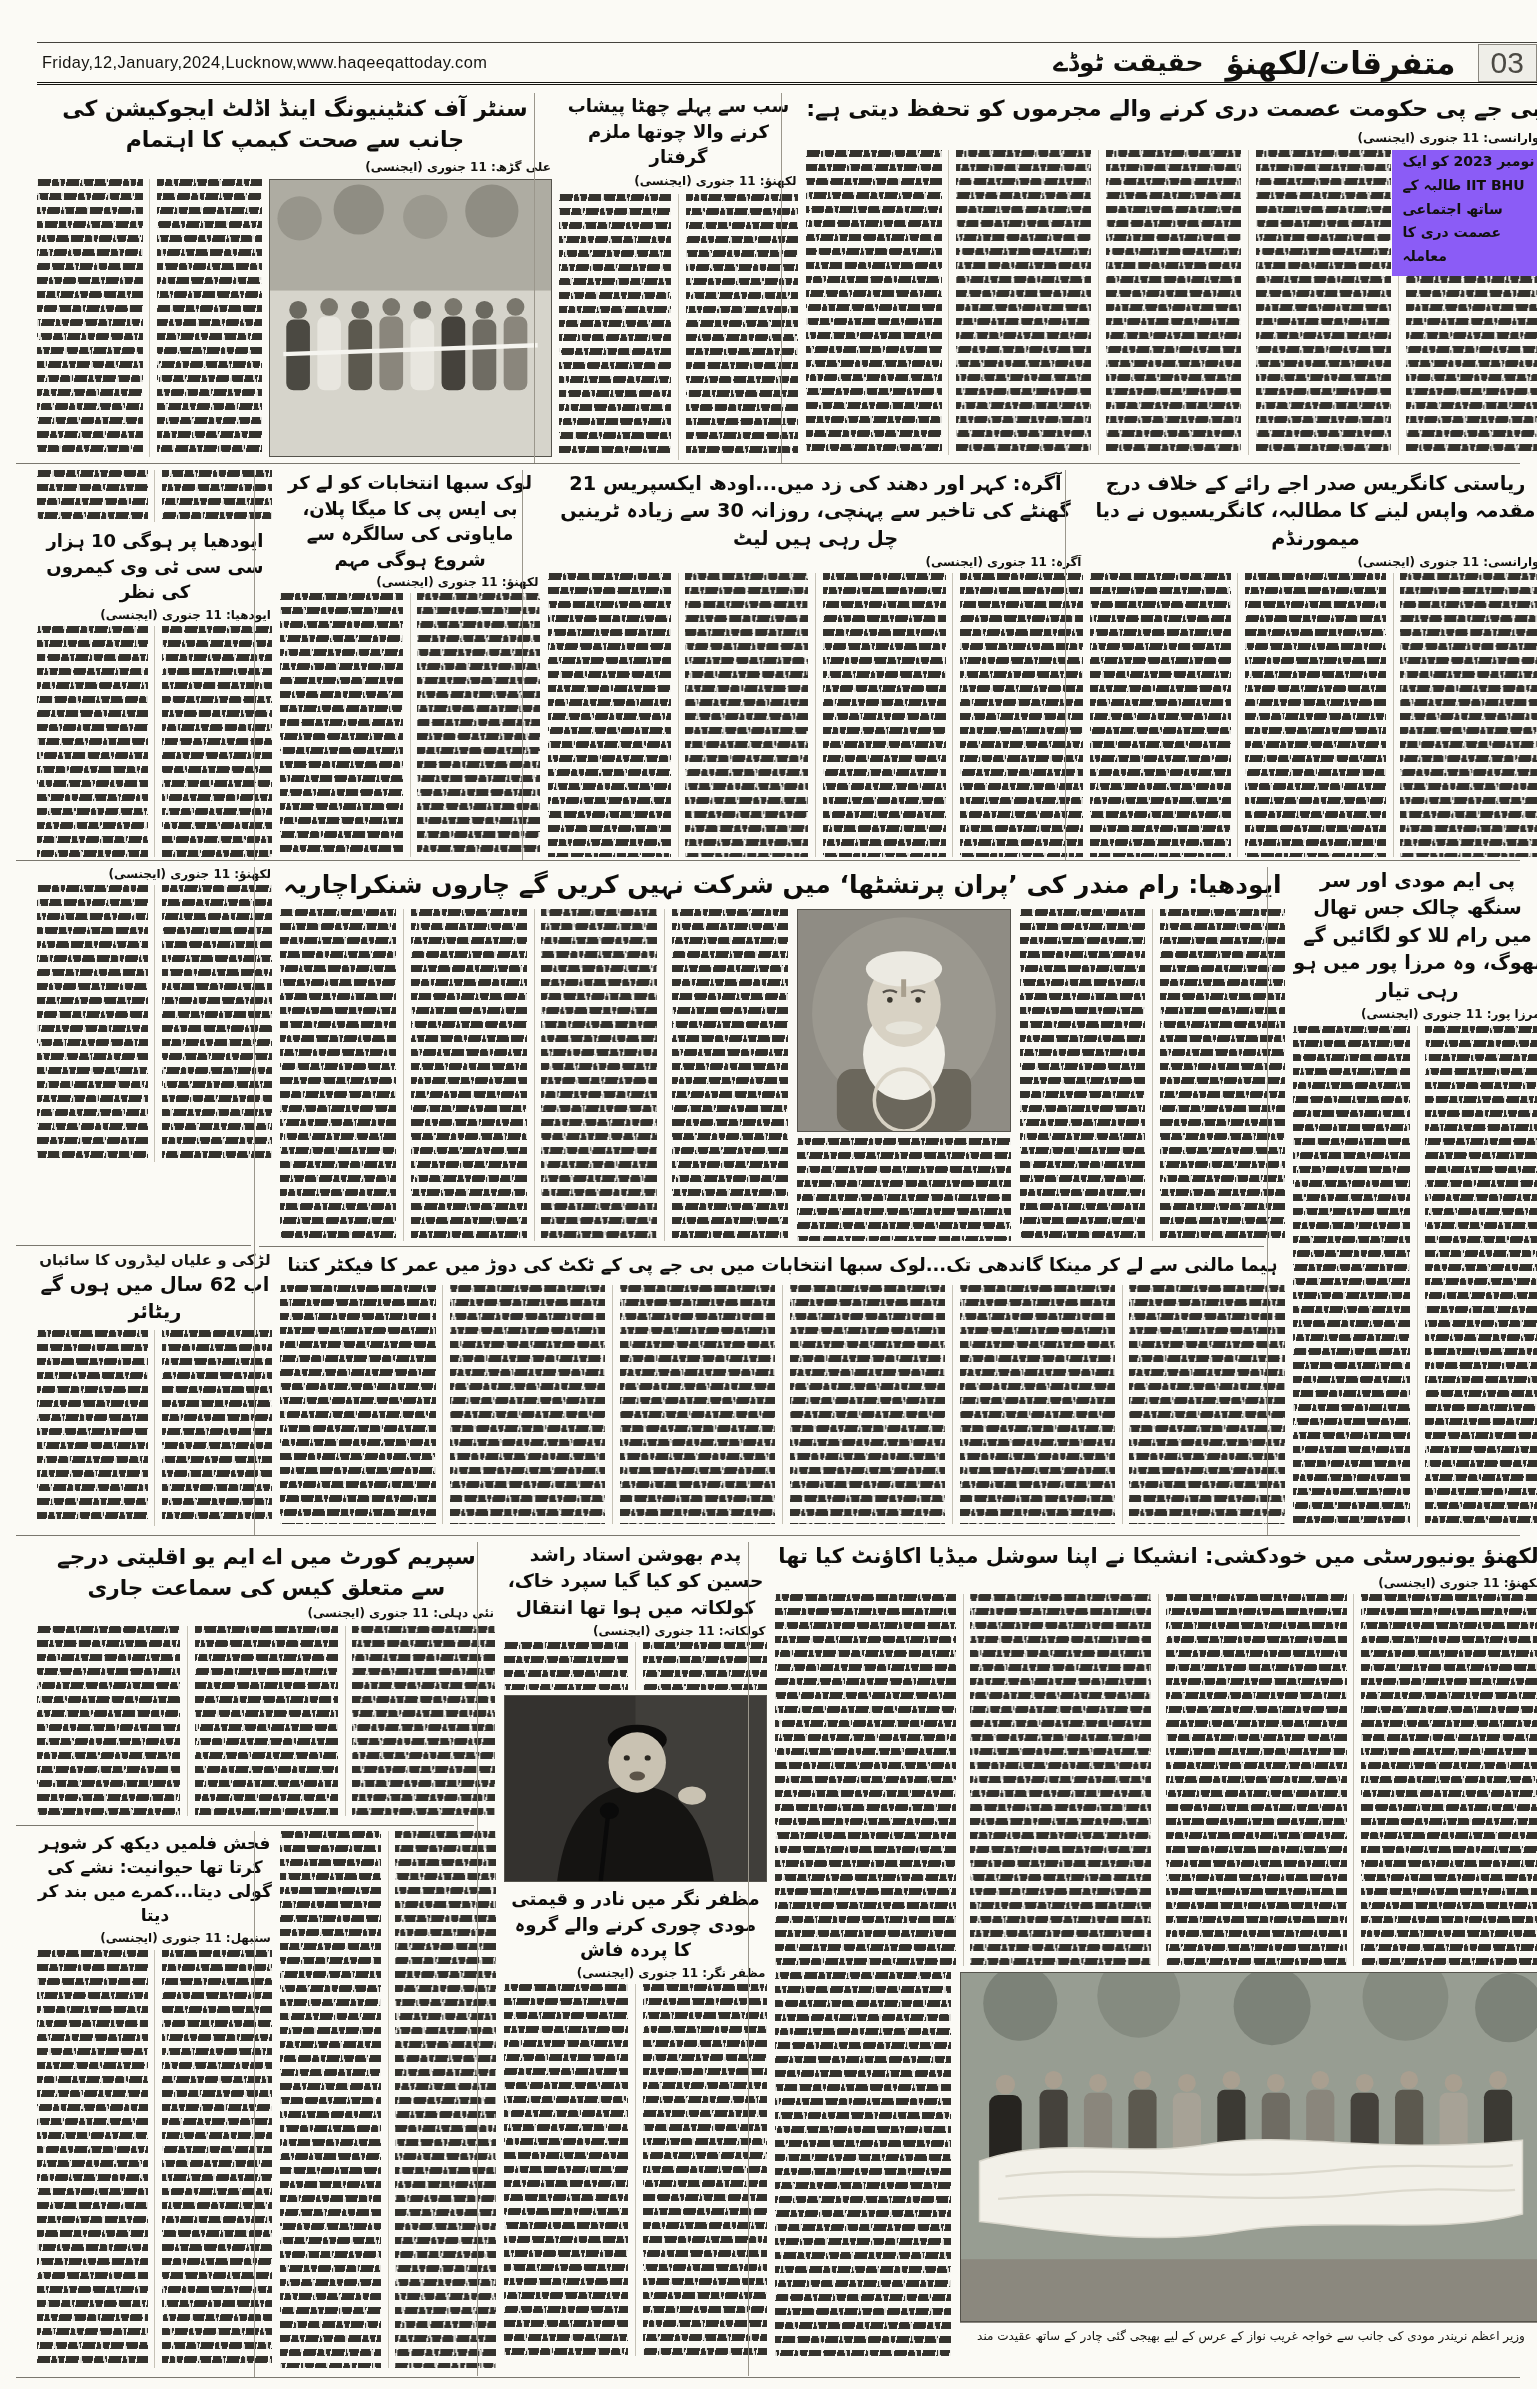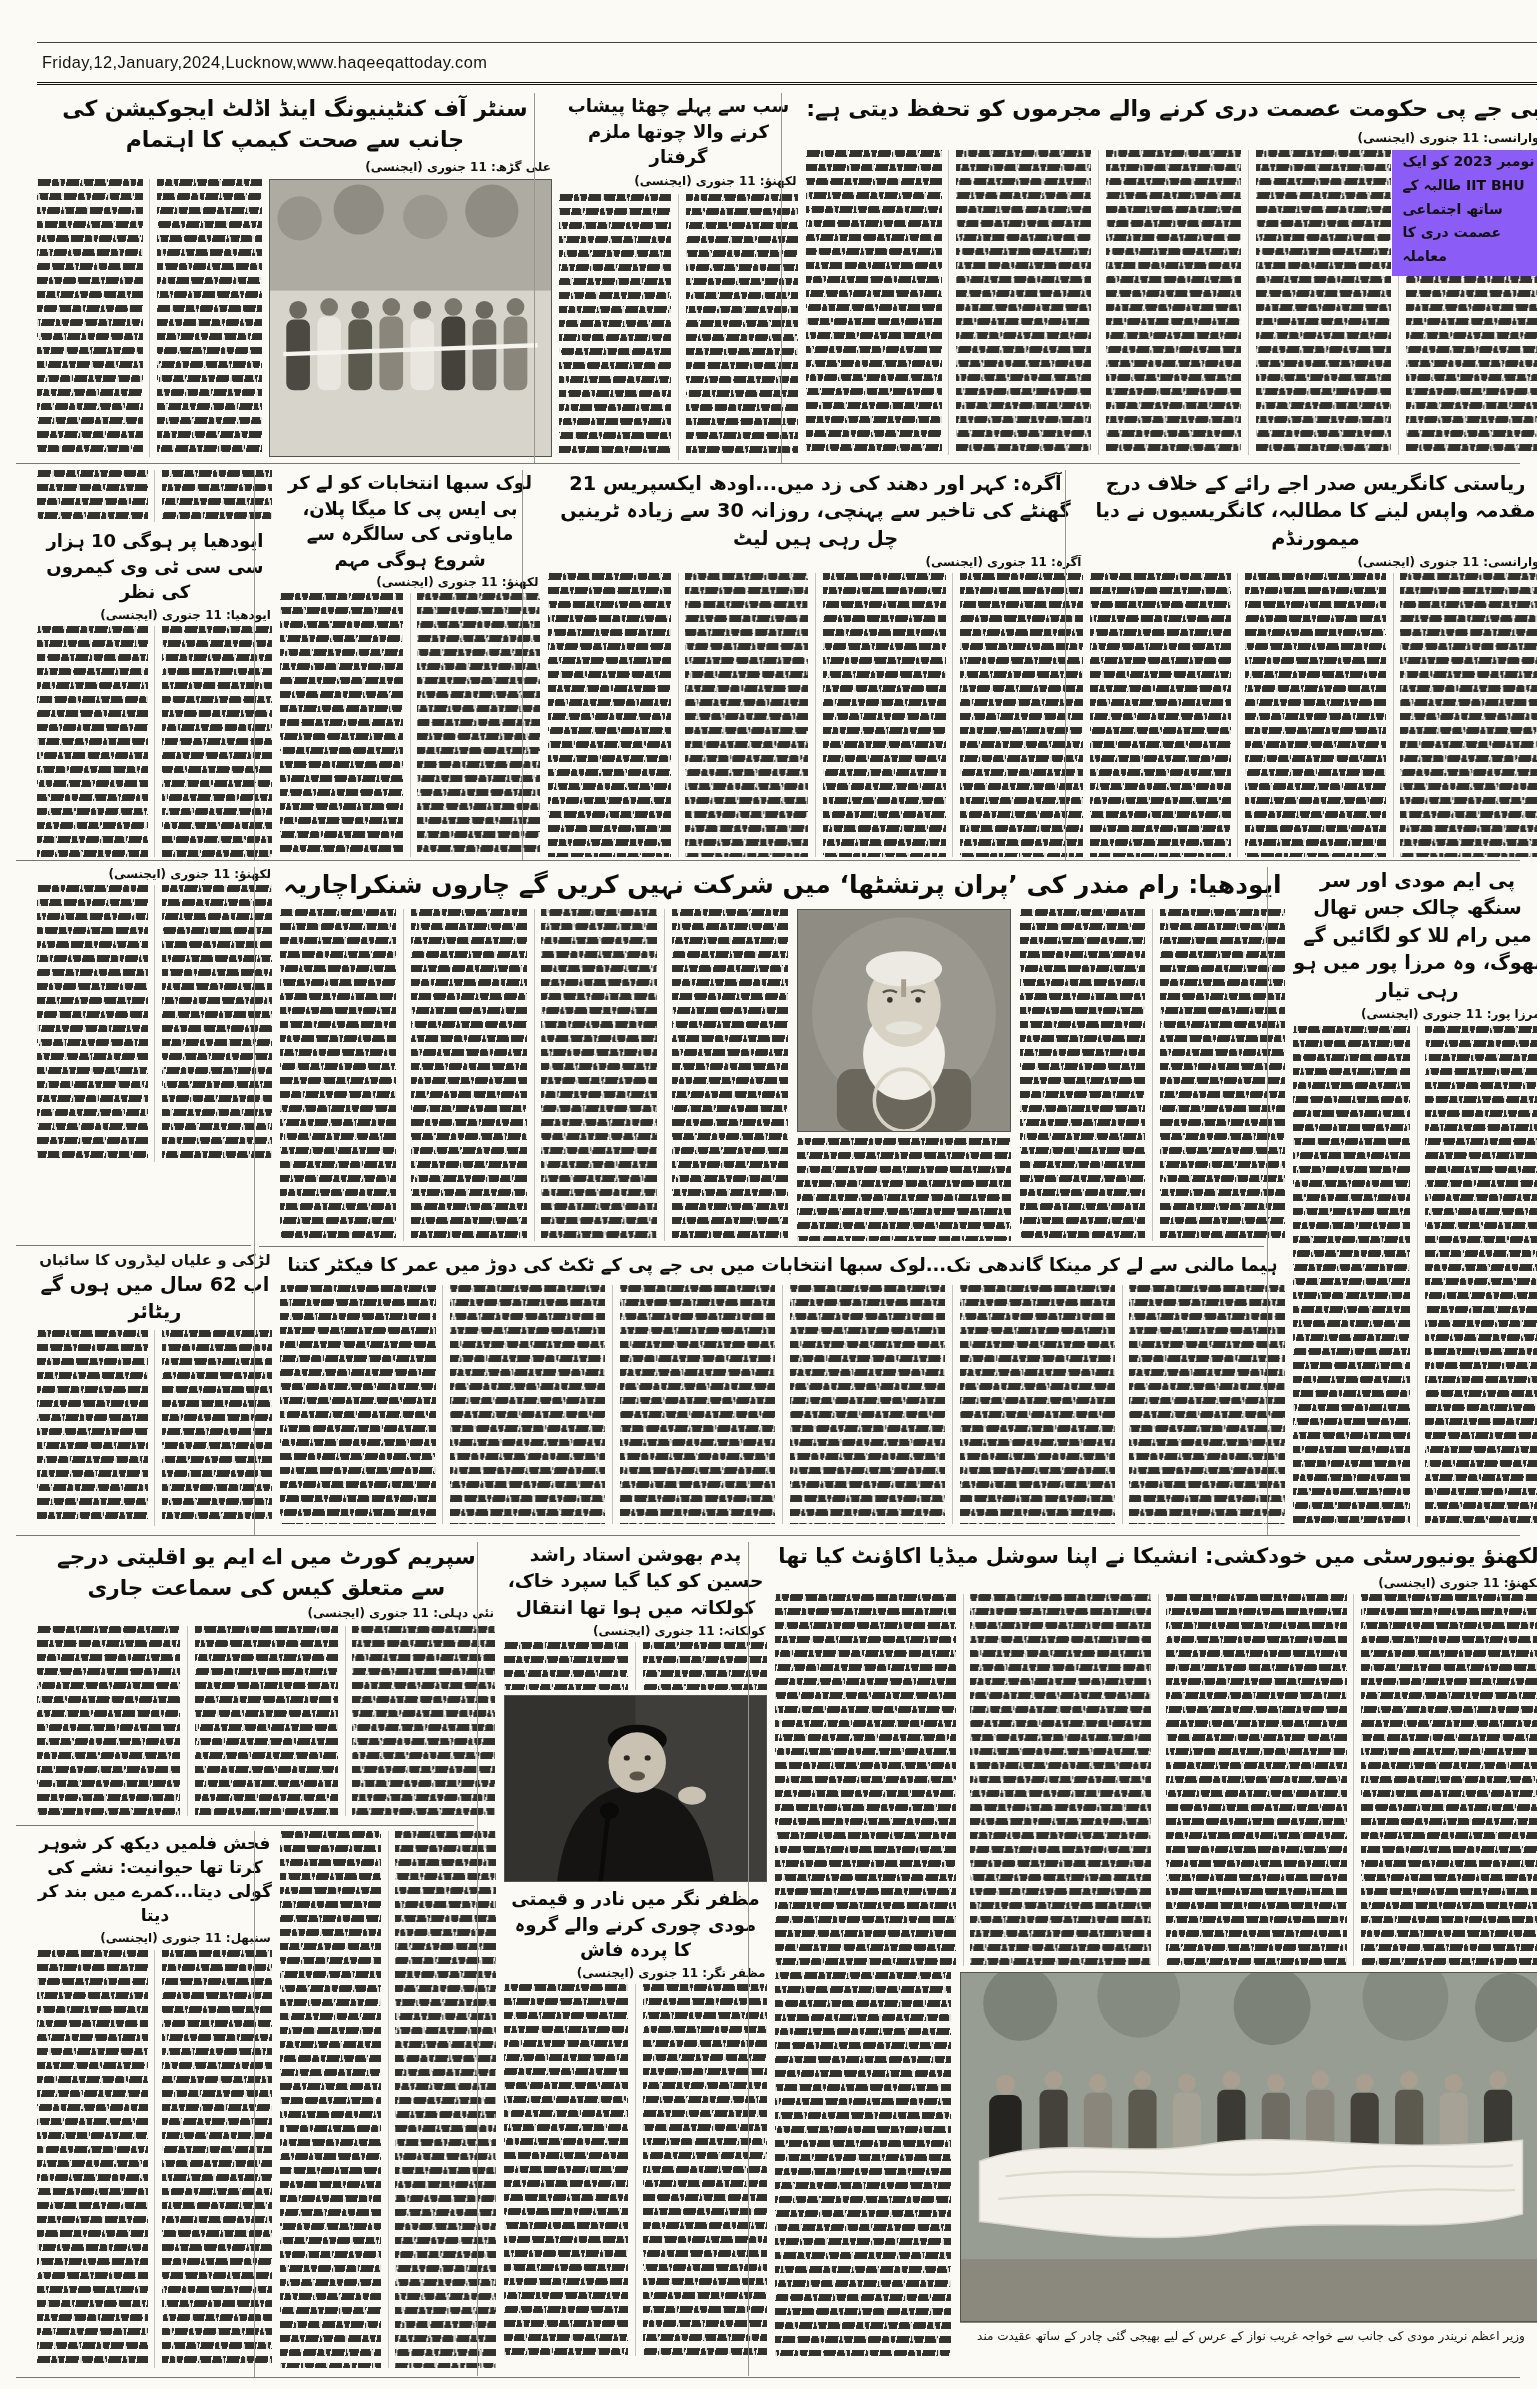--- a/index.html
+++ b/index.html
@@ -50,20 +50,25 @@
              border-top:0.7px solid #8a877f; color:#14130f; }
 </style>
 </head>
 <body>
 
 <div class="page">
 
   <header class="abs" style="left:16.4px;top:42px;width:1504px;height:43px">
     <div class="hdr-inner">
       <span class="hdr-date">Friday,12,January,2024,Lucknow,www.haqeeqattoday.com</span>
+      <span class="hdr-right">
+        <span class="hdr-logo">حقیقت ٹوڈے</span>
+        <span class="hdr-section">متفرقات/لکھنؤ</span>
+        <span class="hdr-page">03</span>
+      </span>
     </div>
   </header>
 
   <section class="abs" style="left:16.4px;top:93px;width:515px;height:367px">
     <h2 class="hl" style="font-size:22px;margin-bottom:4.5px">سنٹر آف کنٹینیونگ اینڈ اڈلٹ ایجوکیشن کی جانب سے صحت کیمپ کا اہتمام</h2>
     <div class="dateline">علی گڑھ: 11 جنوری (ایجنسی)</div>
     <div class="cols" style="height:278px;margin-top:4.5px">
       <div class="col fill"></div>
       <div class="col fill"></div>
       <figure class="photo" style="width:283px;height:278px;margin-left:7.4px">

